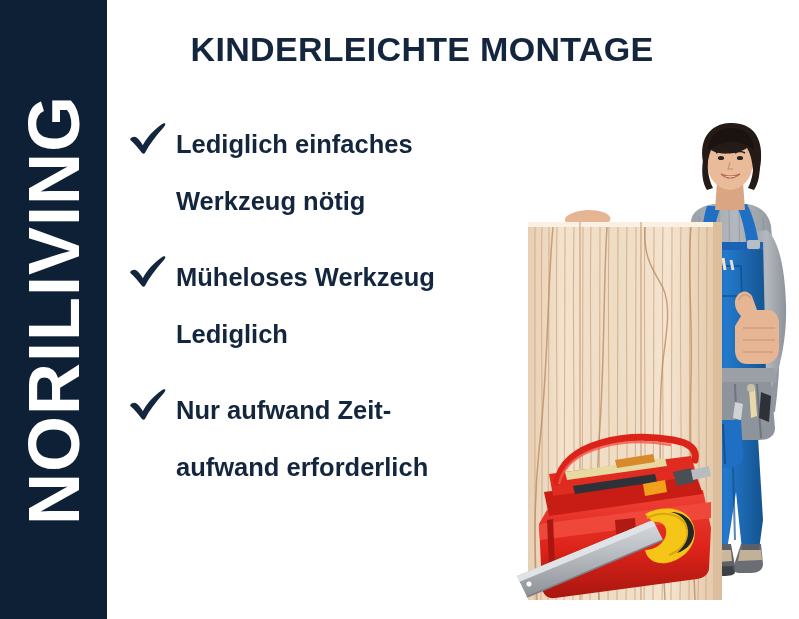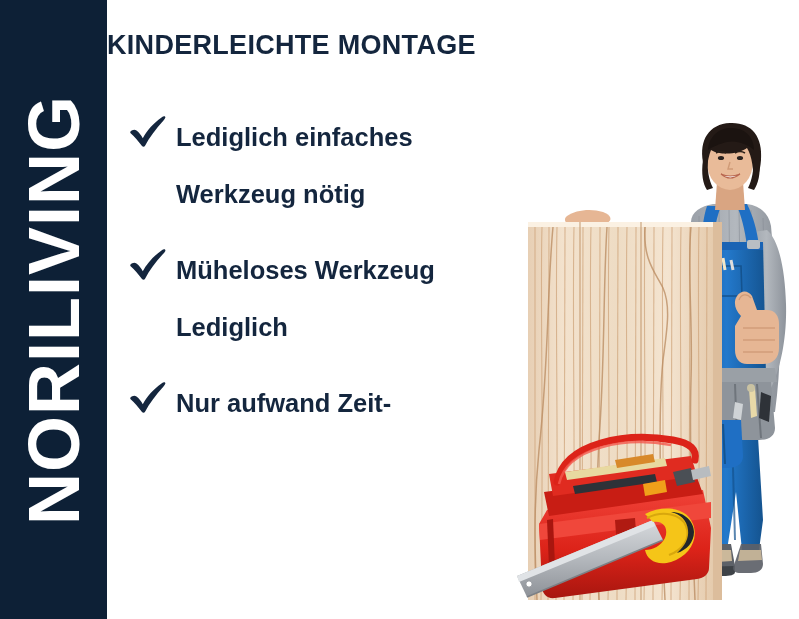--- a/index.html
+++ b/index.html
@@ -45,33 +45,34 @@
     letter-spacing: 1px;
     line-height: 1;
   }
 
   
   #headline {
     position: absolute;
     left: 107px;
     top: 30px;
     width: 630px;
+    text-align: center;
     color: #14263e;
     font-family: "Liberation Sans", sans-serif;
     font-weight: bold;
-    font-size: 27px;
+    font-size: 34px;
     letter-spacing: 0.3px;
     white-space: nowrap;
   }
 
   
   #bullets {
     position: absolute;
     left: 128px;
-    top: 109px;
+    top: 116px;
     width: 380px;
   }
   .bullet {
     position: relative;
     margin-bottom: 19px;
   }
   .check-icon {
     position: absolute;
     left: 0;
     top: 4px;
@@ -150,20 +151,21 @@
         <svg viewBox="0 0 40 36" width="40" height="36">
           <path d="M2.5 18.5 C4 17 6.5 16 8.5 17.5 C11 19.4 13.2 22.4 14.8 25.2
                    C18.6 18.2 25.2 10.2 33.5 4.5 C35.2 3.3 36.6 3.0 37.2 3.8
                    C37.8 4.6 36.9 5.9 35.5 7.4 C27.5 16.2 21.3 24.6 17.2 32.4
                    C16.4 33.9 15.1 34.2 14.0 32.9 C10.3 28.4 6.3 23.6 2.9 20.6
                    C2.2 20.0 2.0 19.2 2.5 18.5 Z" fill="#14263e"></path>
         </svg>
       </span>
       <div class="bullet-lines">
         <div class="bullet-line">Nur aufwand Zeit-</div>
+        <div class="bullet-line">aufwand erforderlich</div>
       </div>
     </div>
 
   </div>
 
   <div id="photo">
     <svg viewBox="0 0 304 499" width="304" height="499">
 
       <defs>
         <linearGradient id="woodGrad" x1="0" y1="0" x2="1" y2="0">

